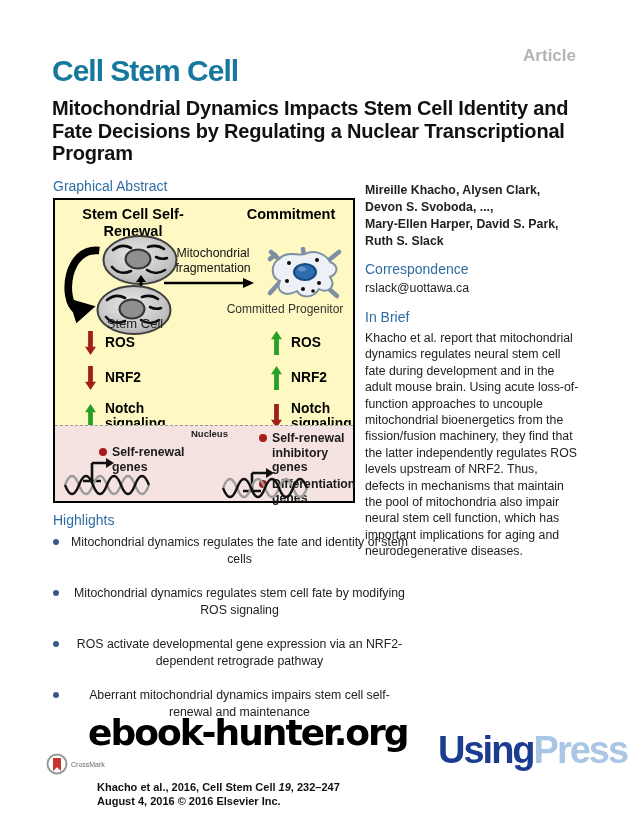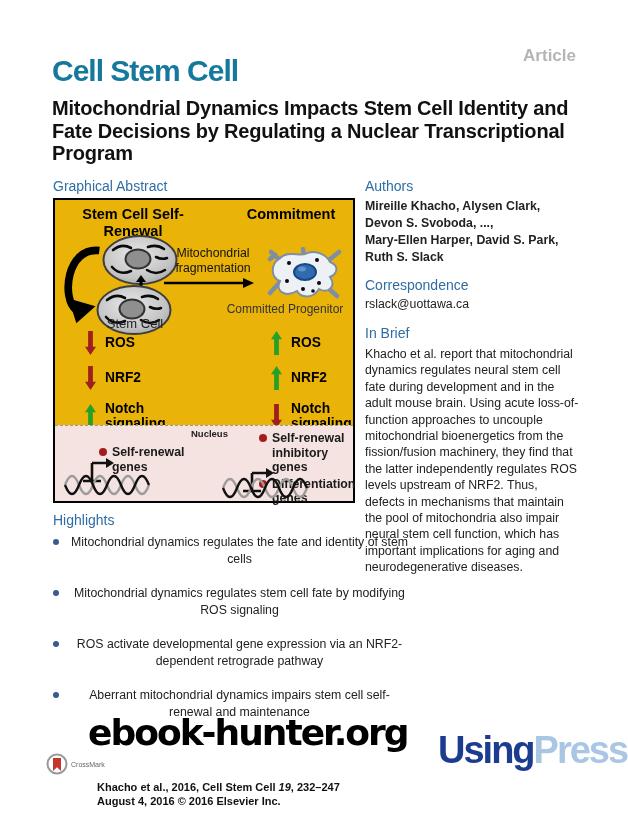--- a/index.html
+++ b/index.html
@@ -15,21 +15,21 @@
     font-family:"Liberation Sans","DejaVu Sans",sans-serif;color:#1a1a1a;
   }
   .article-label{position:absolute;top:46px;right:52px;font-size:17px;font-weight:bold;color:var(--article-gray);}
   .journal-logo{position:absolute;top:54px;left:52px;font-size:30px;font-weight:bold;color:var(--logo-teal);letter-spacing:-1px;}
   .paper-title{position:absolute;top:97px;left:52px;width:540px;font-size:20px;font-weight:bold;line-height:1.13;color:#111;letter-spacing:-0.2px;}
 
   .sec-heading{font-size:14px;color:var(--heading-blue);}
   .ga-heading{position:absolute;top:178px;left:53px;}
 
   
-  .ga-box{position:absolute;top:198px;left:53px;width:302px;height:305px;border:2px solid #000;background:#eab308;}
+  .ga-box{position:absolute;top:198px;left:53px;width:302px;height:305px;border:2px solid #000;background:#fef9c3;}
   .ga-box .abs{position:absolute;}
   .ga-title{font-size:14.5px;font-weight:bold;text-align:center;line-height:1.15;color:#000;}
   .ga-left-title{top:6px;left:4px;width:148px;}
   .ga-right-title{top:6px;left:180px;width:112px;}
   .stem-label{top:116px;left:20px;width:120px;text-align:center;font-size:13px;color:#222;}
   .prog-label{top:102px;left:162px;width:136px;text-align:center;font-size:12px;color:#333;}
   .transition-text{top:46px;left:110px;width:96px;text-align:center;font-size:12.3px;line-height:1.2;color:#111;}
 
   .signals{display:flex;flex-direction:column;gap:11px;}
   .signals-left{top:131px;left:30px;}
@@ -236,21 +236,20 @@
     <svg class="abs promoter-right" width="34" height="28">
         <use href="#sym-promoter"></use>
       </svg>
     <svg class="abs helix-right" width="92" height="22">
         <use href="#sym-helix"></use>
       </svg>
   </div>
 </div>
 
 <div class="right-col">
-  <div class="sec-heading">Authors</div>
   <div class="author-lines">
     <div>Mireille Khacho, Alysen Clark,</div>
     <div>Devon S. Svoboda, ...,</div>
     <div>Mary-Ellen Harper, David S. Park,</div>
     <div>Ruth S. Slack</div>
   </div>
   <div class="sec-heading correspondence-heading">Correspondence</div>
   <div class="email">rslack@uottawa.ca</div>
   <div class="sec-heading inbrief-heading">In Brief</div>
   <div class="inbrief-text">Khacho et al. report that mitochondrial dynamics regulates neural stem cell fate during development and in the adult mouse brain. Using acute loss-of-function approaches to uncouple mitochondrial bioenergetics from the fission/fusion machinery, they find that the latter independently regulates ROS levels upstream of NRF2. Thus, defects in mechanisms that maintain the pool of mitochondria also impair neural stem cell function, which has important implications for aging and neurodegenerative diseases.</div>

